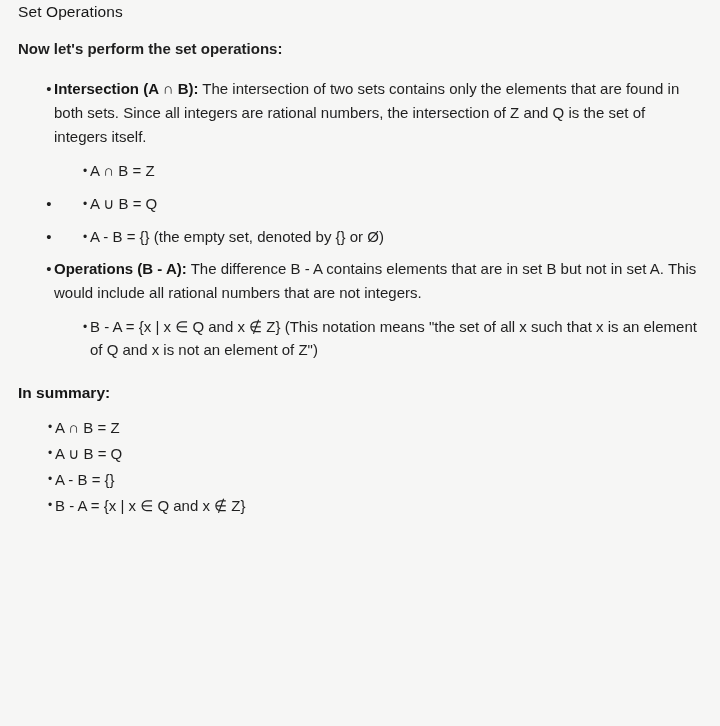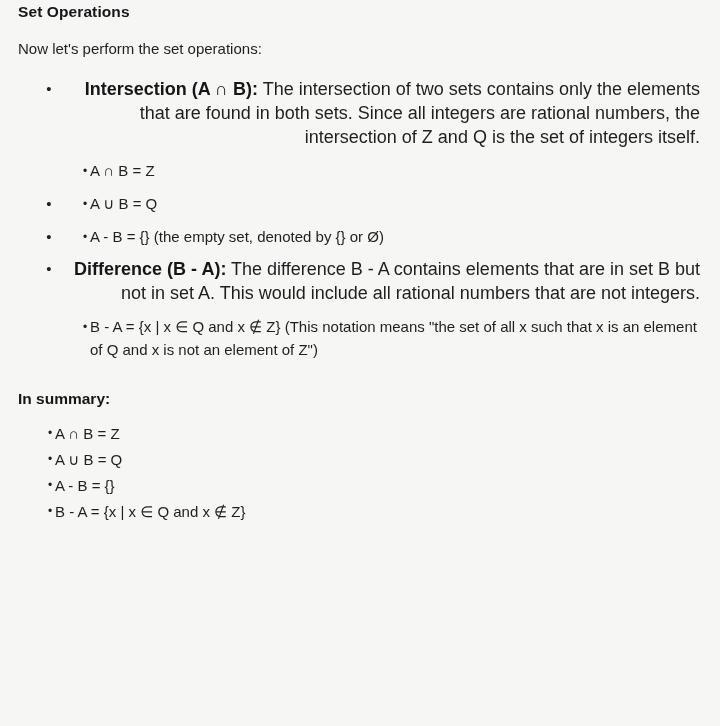--- a/index.html
+++ b/index.html
@@ -19,32 +19,33 @@
   .page {
     box-sizing: border-box;
     width: 720px;
     height: 726px;
     padding: 0px 20px 0 18px;
     background: #f6f6f5;
   }
 
   .doc-title {
     font-size: 15.5px;
-    font-weight: bold;
+    font-weight: normal;
     line-height: 20px;
     margin: 2px 0 0 0;
     letter-spacing: 0.1px;
     color: #161616;
   }
 
   .intro-paragraph {
     font-size: 15px;
     line-height: 24px;
     margin: 15px 0 0 0;
     color: #1f1f1f;
+    font-weight: bold;
   }
 
   ul.op-list {
     list-style: none;
     margin: 16px 0 0 0;
     padding: 0;
   }
 
   li.op-item {
     position: relative;
@@ -63,25 +64,24 @@
     font-size: 15px;
     line-height: 24px;
     color: #1f1f1f;
   }
 
   li.op-item > .bullet-dot {
     left: 24px;
   }
 
   .op-body {
-    font-size: 18px;
+    font-size: 15px;
     line-height: 24px;
     color: #1f1f1f;
     max-width: 648px;
-    text-align: right;
   }
 
   .op-body .op-label {
     font-weight: bold;
     color: #161616;
   }
 
   ul.sub-list {
     list-style: none;
     margin: 10px 0 0 0;
@@ -103,21 +103,21 @@
     font-size: 15px;
     line-height: 23px;
     color: #1f1f1f;
     max-width: 612px;
   }
 
   .summary-title {
     font-size: 15.5px;
     font-weight: bold;
     line-height: 20px;
-    margin: 28px 0 0 0;
+    margin: 22px 0 0 0;
     color: #161616;
   }
 
   ul.summary-list {
     list-style: none;
     margin: 12px 0 0 0;
     padding: 0;
   }
 
   li.summary-item {
@@ -178,21 +178,21 @@
         <li class="sub-item">
           <span class="bullet-dot">•</span>
           <div class="sub-body">A - B = {} (the empty set, denoted by {} or Ø)</div>
         </li>
       </ul>
     </li>
 
     <li class="op-item">
       <span class="bullet-dot">•</span>
       <div class="op-body">
-        <span class="op-label">Difference (B - A):</span><span> The difference B - A contains elements that are in set B but not in set A. This would include all rational numbers that are not integers.</span>
+        <span class="op-label">Operations (B - A):</span><span> The difference B - A contains elements that are in set B but not in set A. This would include all rational numbers that are not integers.</span>
       </div>
       <ul class="sub-list">
         <li class="sub-item">
           <span class="bullet-dot">•</span>
           <div class="sub-body">B - A = {x | x ∈ Q and x ∉ Z} (This notation means "the set of all x such that x is an element of Q and x is not an element of Z")</div>
         </li>
       </ul>
     </li>
 
   </ul>

